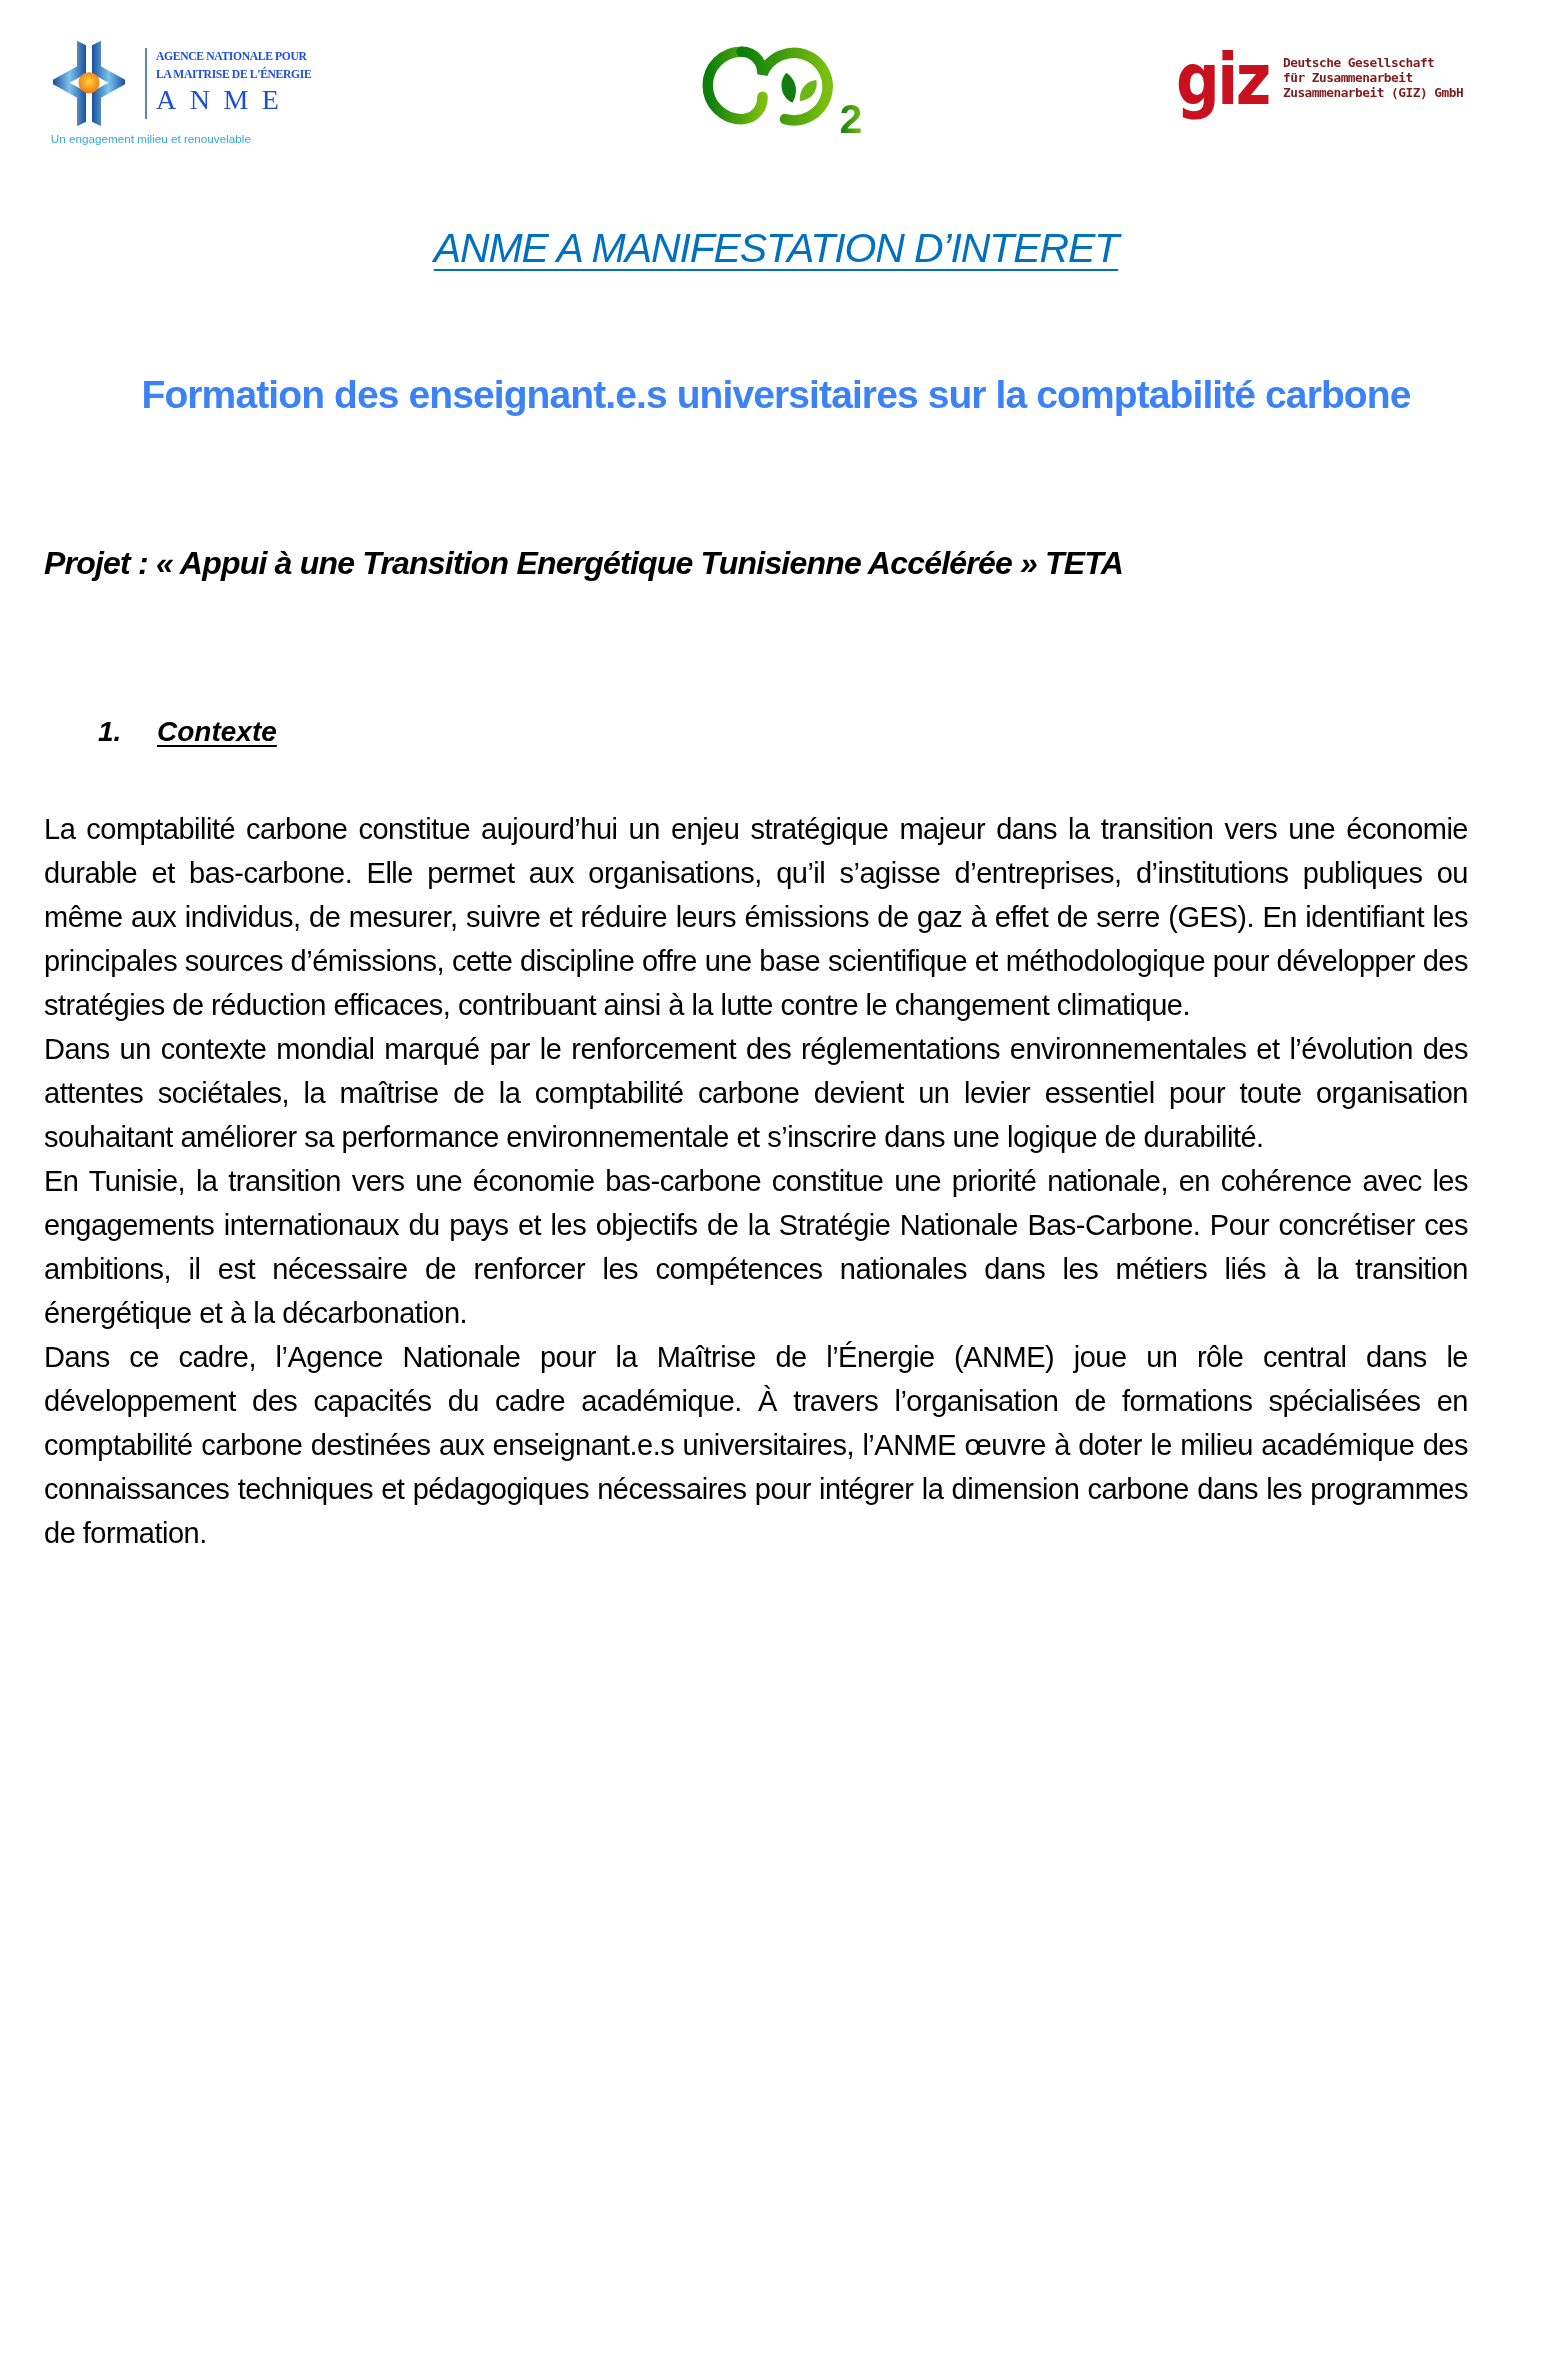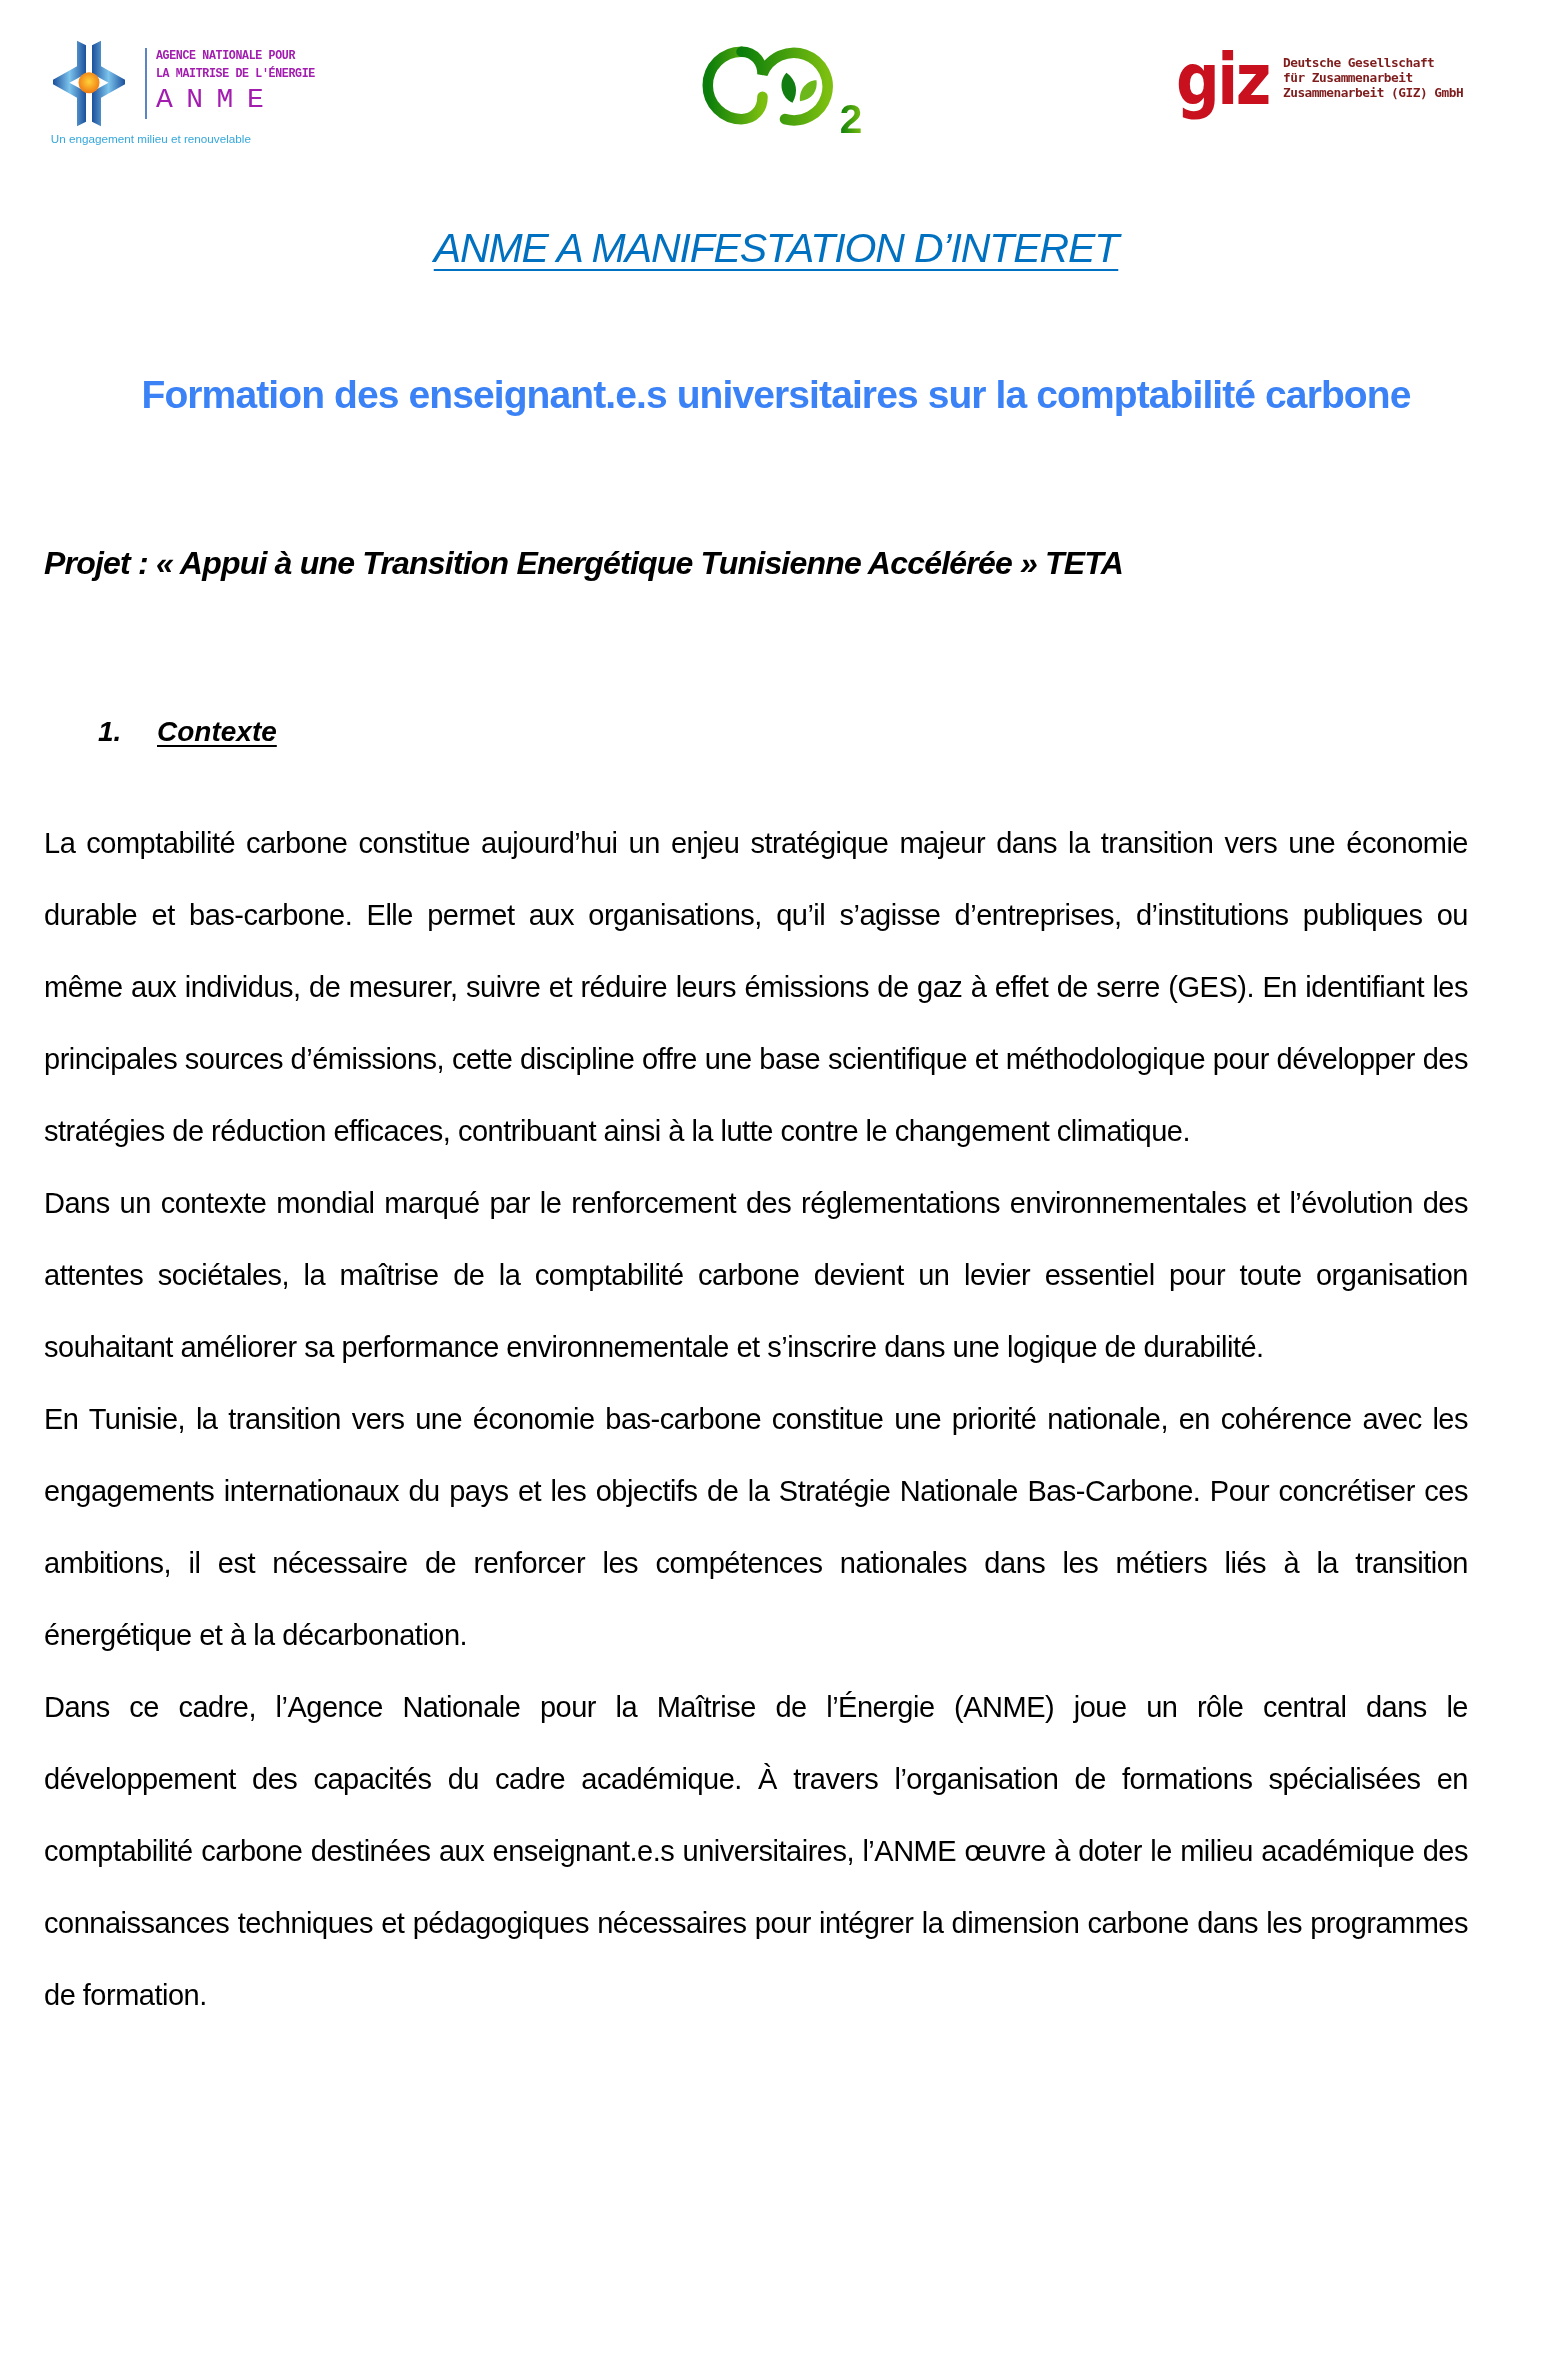--- a/index.html
+++ b/index.html
@@ -3,22 +3,22 @@
   <meta charset="utf-8">
   <style>
     html, body { margin: 0; padding: 0; background: #ffffff; }
     body { width: 1552px; height: 2377px; position: relative; overflow: hidden;
            font-family: "Liberation Sans", sans-serif; color: #000; }
 
     
     .logo-anme { position: absolute; left: 47px; top: 39px; width: 271px; height: 113px; }
     .anme-mark { position: absolute; left: 0; top: 0; width: 84px; height: 89px; }
     .anme-sep { position: absolute; left: 98px; top: 9px; width: 1.5px; height: 71px; background: #5b84c4; }
-    .anme-name { position: absolute; left: 109px; top: 7.5px; color: #a21caf;
-                 font-family: Liberation Mono, monospace; font-weight: bold; }
+    .anme-name { position: absolute; left: 109px; top: 7.5px; color: #1d4ed8;
+                 font-family: Liberation Serif, serif; font-weight: bold; }
     .anme-name .l1, .anme-name .l2 { display: block; font-size: 13.5px; line-height: 18px; letter-spacing: -0.4px; transform: scaleX(0.86); transform-origin: left; white-space: nowrap; }
     .anme-name .l3 { display: block; font-size: 28px; line-height: 33px; letter-spacing: 13.5px; font-weight: normal; }
     .anme-tagline { position: absolute; left: 3.8px; top: 93px; color: #34a8dc; font-size: 11.7px; white-space: nowrap; }
 
     .logo-co2 { position: absolute; left: 680px; top: 44px; width: 195px; height: 94px; }
 
     .logo-giz { position: absolute; left: 1176px; top: 38px; width: 361px; height: 90px; }
     .giz-word { position: absolute; left: 0; top: 0; font-family: "DejaVu Sans", sans-serif; font-weight: bold;
                 color: #c8101e; font-size: 72px; line-height: 83px; letter-spacing: -3px; transform: scaleX(0.85); transform-origin: left; }
     .giz-text { position: absolute; left: 107px; top: 17.3px; color: #7f1d1d; font-family: "DejaVu Sans Mono", monospace;
@@ -37,21 +37,21 @@
     .project { position: absolute; left: 44px; top: 509px; font-weight: bold; font-style: italic;
                font-size: 32px; letter-spacing: -0.8px; white-space: nowrap; margin-top: 36px; }
 
     
     .section-h { position: absolute; left: 98px; top: 716px; font-weight: bold; font-style: italic; font-size: 28px; }
     .section-h .num { display: inline-block; width: 59px; }
     .section-h .txt { text-decoration: underline; text-decoration-thickness: 1.5px; text-underline-offset: 3.8px; }
 
     
     .body { position: absolute; left: 44px; width: 1424px; top: 807px;
-            font-family: "Liberation Sans", sans-serif; font-size: 29px; line-height: 72px;
+            font-family: "Liberation Sans", sans-serif; font-size: 29px; line-height: 44px;
             letter-spacing: -0.5px; text-align: justify; }
     .body p { margin: 0; }
   </style>
 </head>
 <body>
 
 <div class="logo-anme">
   <svg class="anme-mark" viewBox="0 0 112 118">
     <defs>
       <linearGradient id="gb" x1="0" x2="1" y1="0" y2="0">

